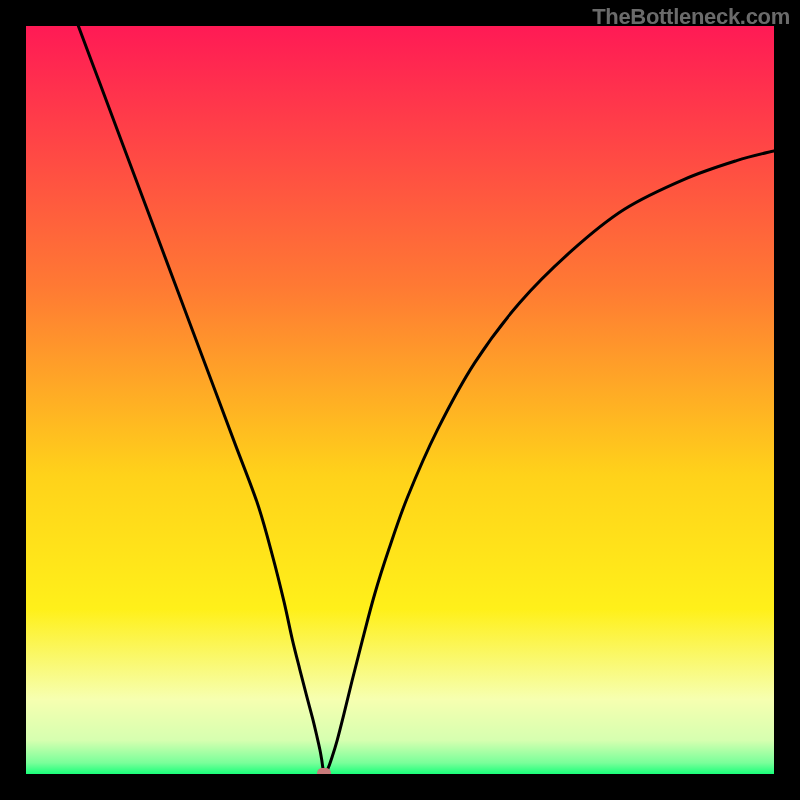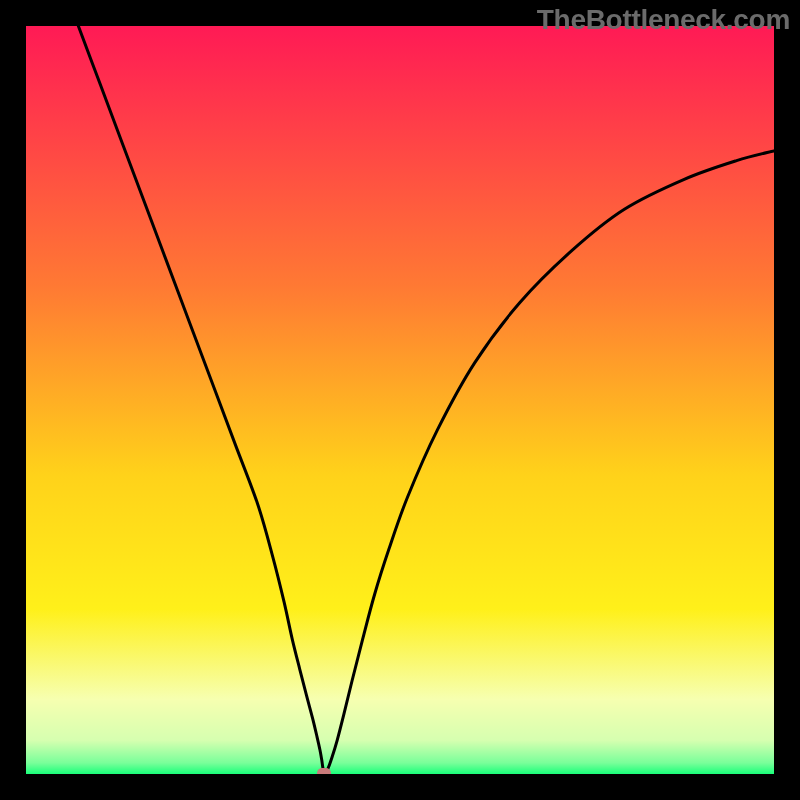--- a/index.html
+++ b/index.html
@@ -24,21 +24,21 @@
     top: 26px;
     width: 748px;
     height: 748px;
     overflow: hidden;
   }
   .watermark {
     position: absolute;
     top: 4px;
     right: 10px;
     font-family: Arial, Helvetica, sans-serif;
-    font-size: 28px;
+    font-size: 22px;
     font-weight: 600;
     color: #6b6b6b;
     letter-spacing: -0.3px;
   }
   .marker {
     position: absolute;
     width: 14px;
     height: 10px;
     border-radius: 5px;
     background: #c97a7a;

